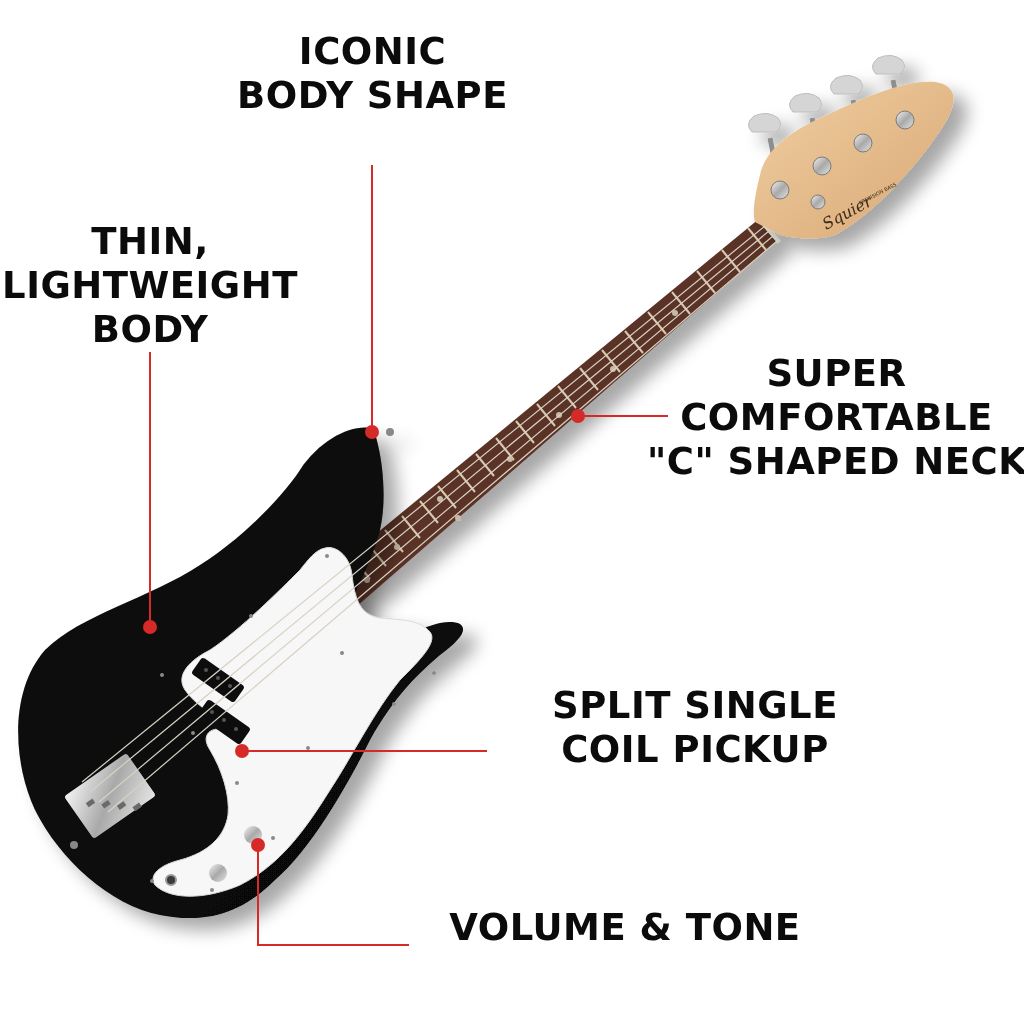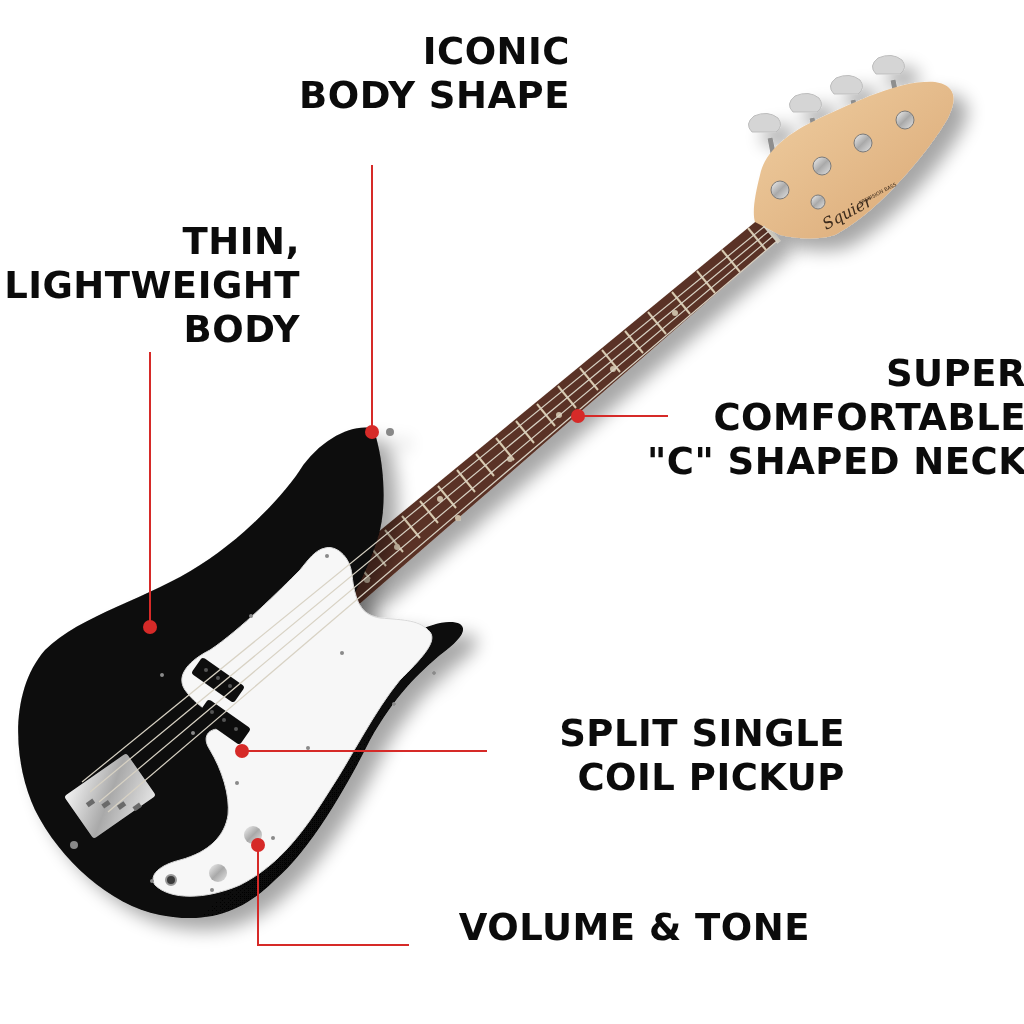--- a/index.html
+++ b/index.html
@@ -1,26 +1,26 @@
 <!DOCTYPE html>
 <html><head>
   <meta charset="utf-8">
   <style>
     html, body { margin:0; padding:0; background:#ffffff; }
     body { width:1024px; height:1024px; position:relative; overflow:hidden;
            font-family:"DejaVu Sans", sans-serif; }
     #stage { position:absolute; left:0; top:0; width:1024px; height:1024px; }
-    .callout { position:absolute; text-align:right; font-family:"DejaVu Sans", sans-serif;
+    .callout { position:absolute; text-align:center; font-family:"DejaVu Sans", sans-serif;
                font-weight:bold; color:#0b0b0b; letter-spacing:0.5px; line-height:44px;
                font-size:37px; white-space:nowrap; }
     .callout div { display:block; }
     #c-iconic { left:175px; top:30px; width:395px; }
     #c-thin { left:0px; top:220px; width:300px; }
     #c-neck { left:647px; top:352px; width:379px; }
-    #c-pickup { left:545px; top:712px; width:300px; }
+    #c-pickup { left:545px; top:684px; width:300px; }
     #c-controls { left:440px; top:906px; width:370px; }
   </style>
 </head>
 <body>
 
 <svg id="stage" viewBox="0 0 1024 1024" xmlns="http://www.w3.org/2000/svg">
   <defs>
     <linearGradient id="bodyGrad" x1="0" y1="0" x2="1" y2="1">
       <stop offset="0" stop-color="#3a3a3a"></stop>
       <stop offset="0.25" stop-color="#0a0a0a"></stop>

